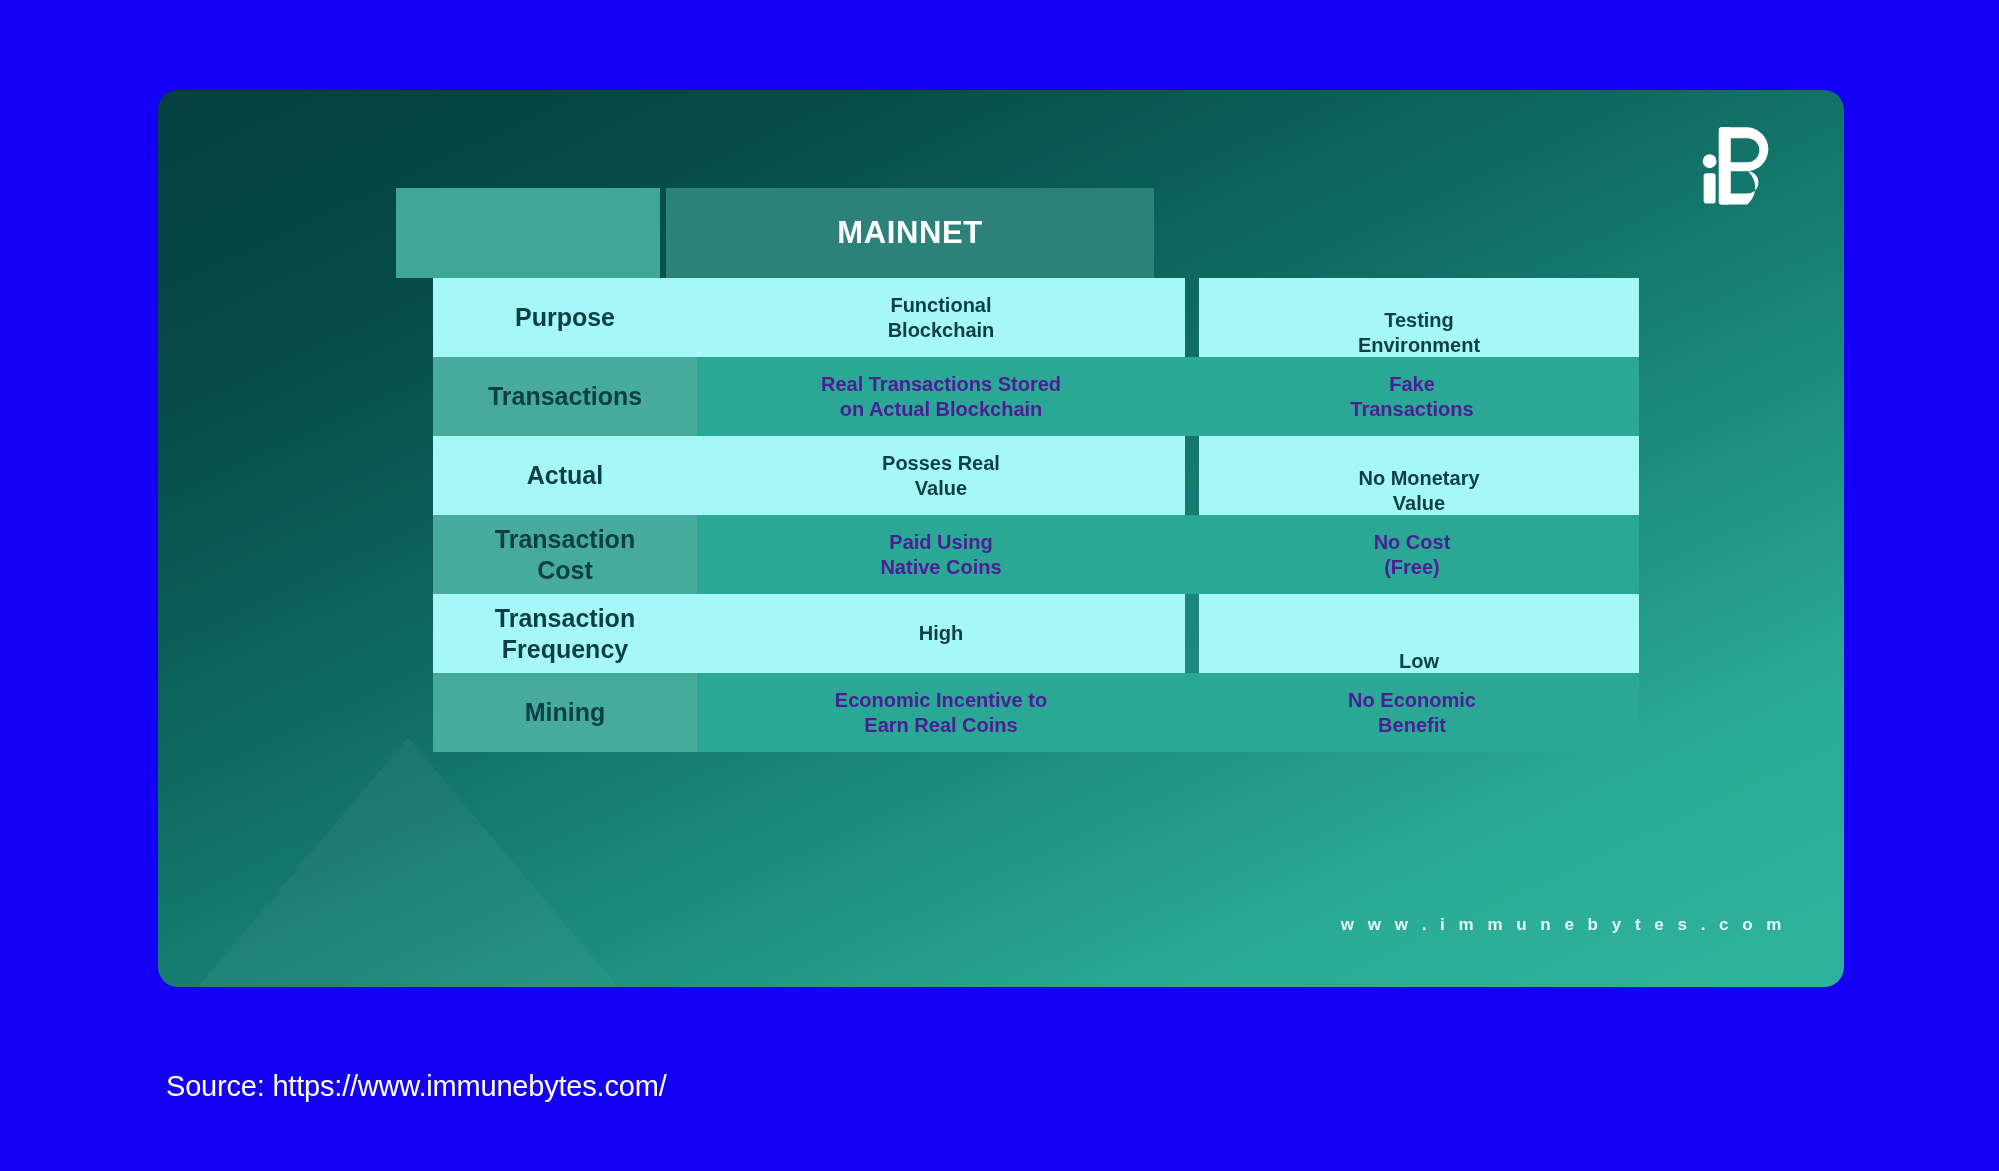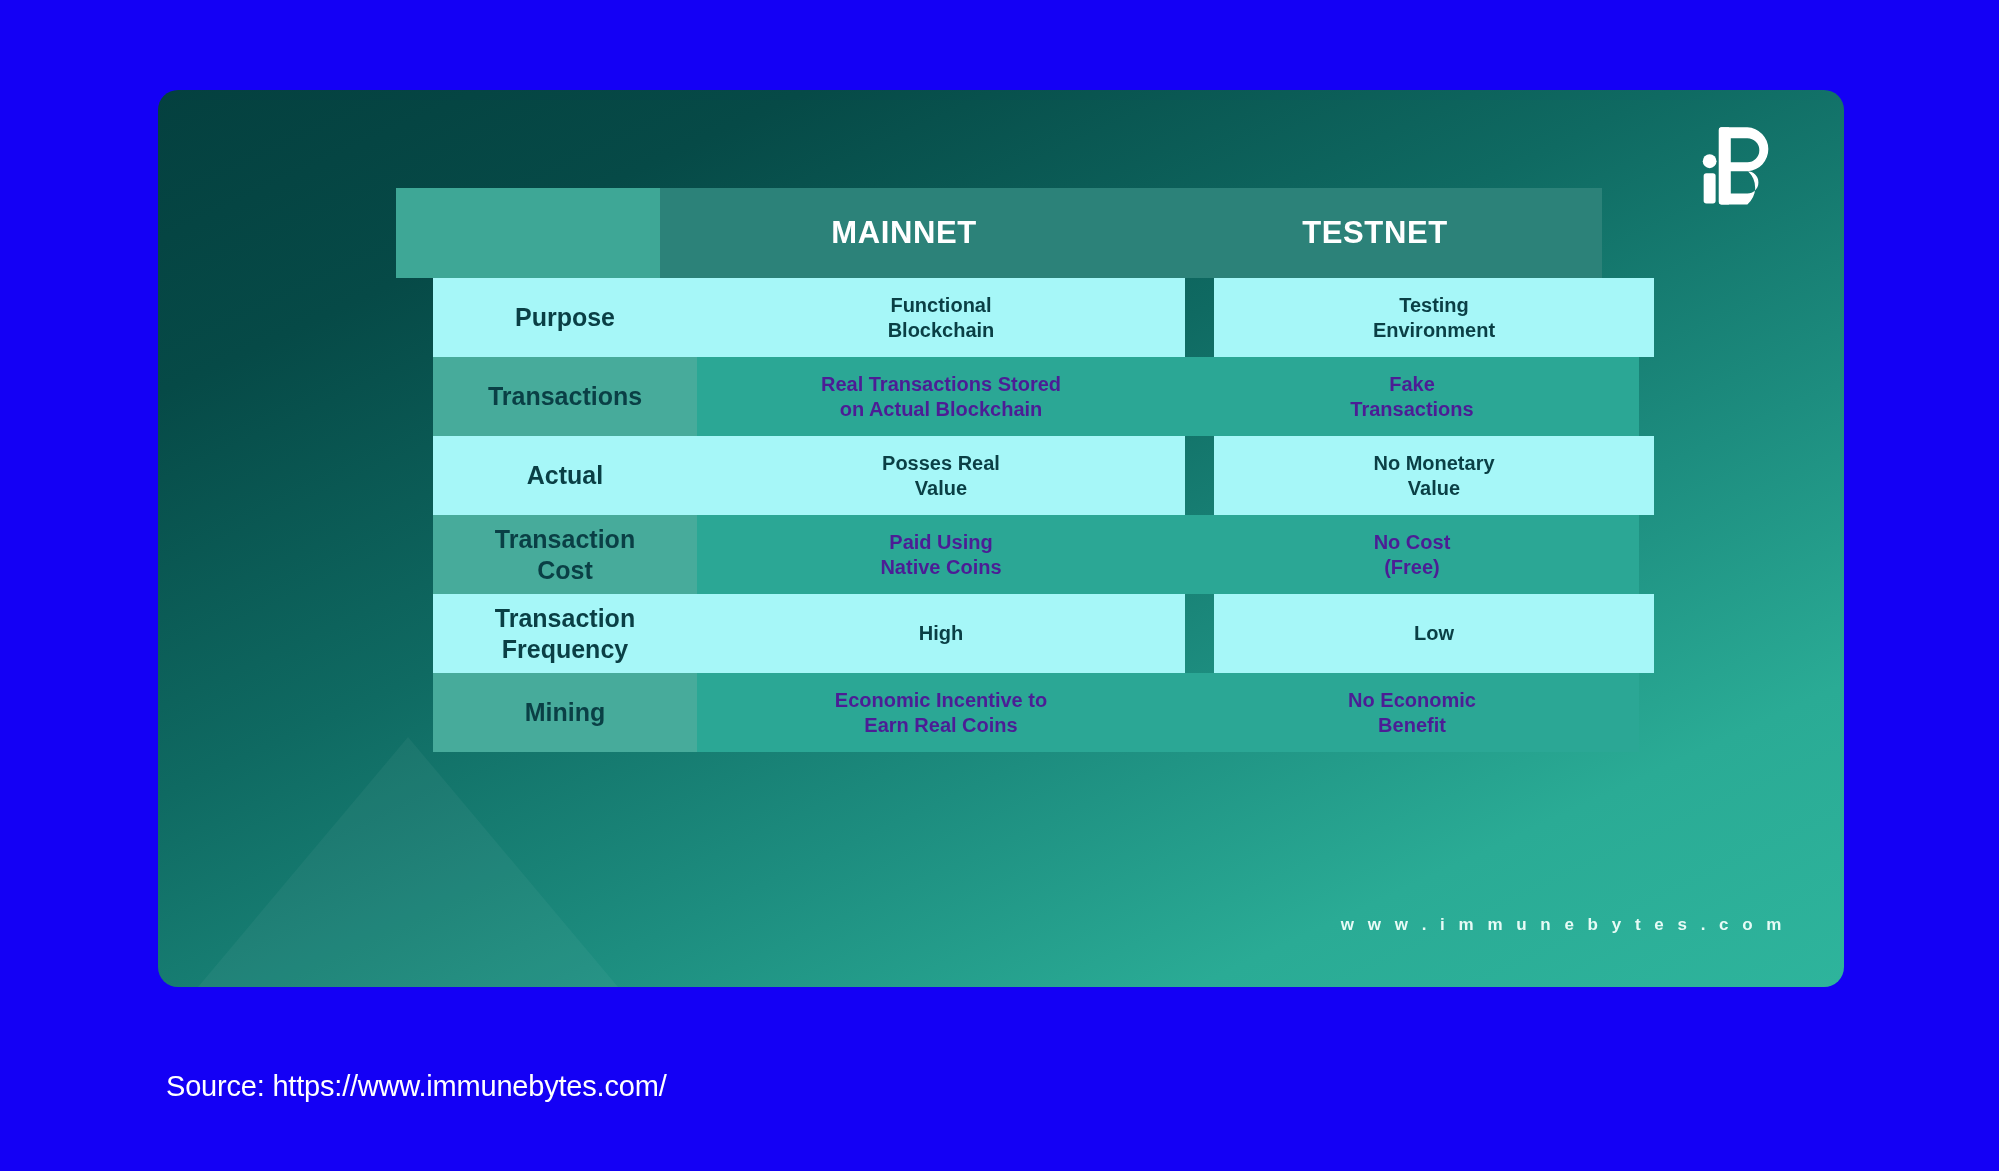--- a/index.html
+++ b/index.html
@@ -77,21 +77,21 @@
     text-align: center;
     line-height: 1.22;
   }
 
   
   .c-label { width: 264px; flex: none; }
   .c-main  { width: 488px; flex: none; }
   .c-test  { width: 454px; flex: none; }
 
   
-  .row-head { height: 90px; }
+  .row-head { height: 90px; gap: 6px; }
   .row-head .c-label { background: #3ea796; }
   .row-head .c-main,
   .row-head .c-test {
     background: #2c8279;
     color: #ffffff;
     font-size: 31px;
     font-weight: 700;
     letter-spacing: 0.6px;
   }
 
@@ -103,22 +103,23 @@
     background: #a6f7f8;
     color: #0a3f45;
   }
   .row-light .c-main {
     background: #a6f7f8;
     color: #0a3f45;
   }
   .row-light .c-test {
     background: #a6f7f8;
     color: #0a3f45;
-    margin-left: 29px;
+    margin-left: 14px;
     width: 440px;
+    align-items: flex-end;
   }
 
   
   .row-dark .c-label {
     background: #47ab9b;
     color: #0a3f45;
   }
   .row-dark .c-main,
   .row-dark .c-test {
     background: #2ba795;
@@ -174,21 +175,20 @@
         <path d="M30 10 h8 v84 h-8 a3 3 0 0 1 -3 -3 V13 a3 3 0 0 1 3 -3 z"></path>
       </g>
     </svg>
   </div>
 
   <div class="table">
 
     <div class="row row-head">
       <div class="cell c-label"></div>
       <div class="cell c-main">MAINNET</div>
-      <div class="cell c-test">TESTNET</div>
     </div>
 
     <div class="row row-body row-light">
       <div class="cell c-label">
           <span class="label-text">Purpose</span>
         </div>
       <div class="cell c-main">
           <span class="value-text">Functional<br>Blockchain</span>
         </div>
       <div class="cell c-test">

